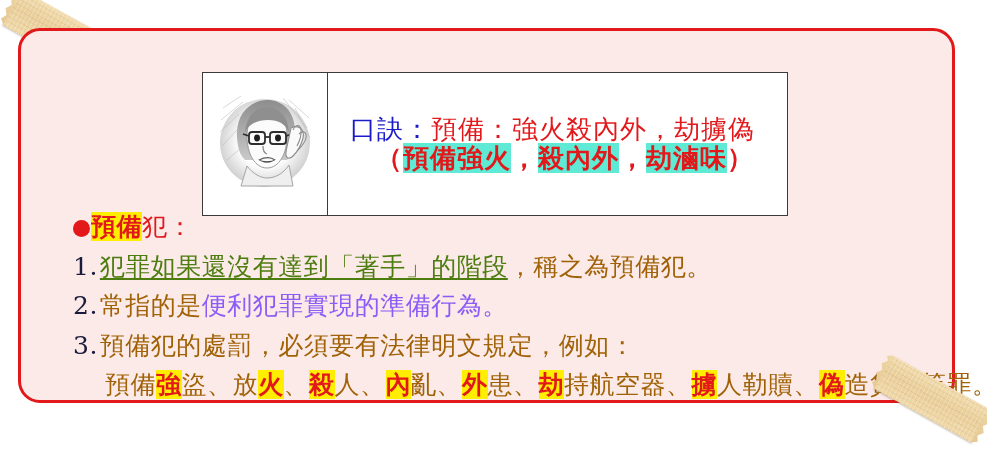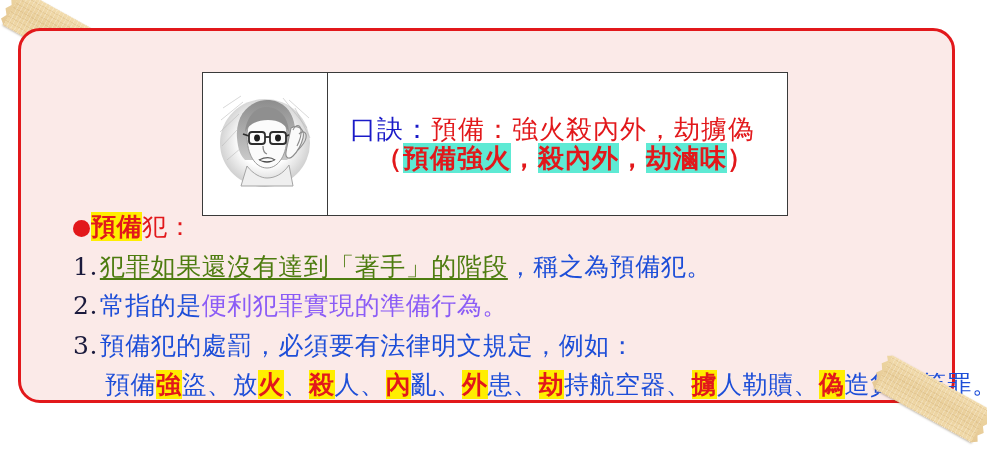--- a/index.html
+++ b/index.html
@@ -136,21 +136,21 @@
     vertical-align: -2px;
     margin-right: 1px;
   }
   .num { color: #1a1a3c; margin-right: 2px; }
   .t-link {
     color: #4d7c0f;
     text-decoration: underline;
     text-underline-offset: 3px;
   }
   .t-violet { color: #8b5cf6; }
-  .t-dark   { color: #1d4ed8; }
+  .t-dark   { color: #a16207; }
   .hl-red   { background: #ffee00; color: #e2181b; font-weight: bold; }
   #line-4 { padding-left: 32px; }
 </style>
 </head>
 <body>
 
 <div id="tape-top-left" class="tape"></div>
 
 <div id="card">
 

